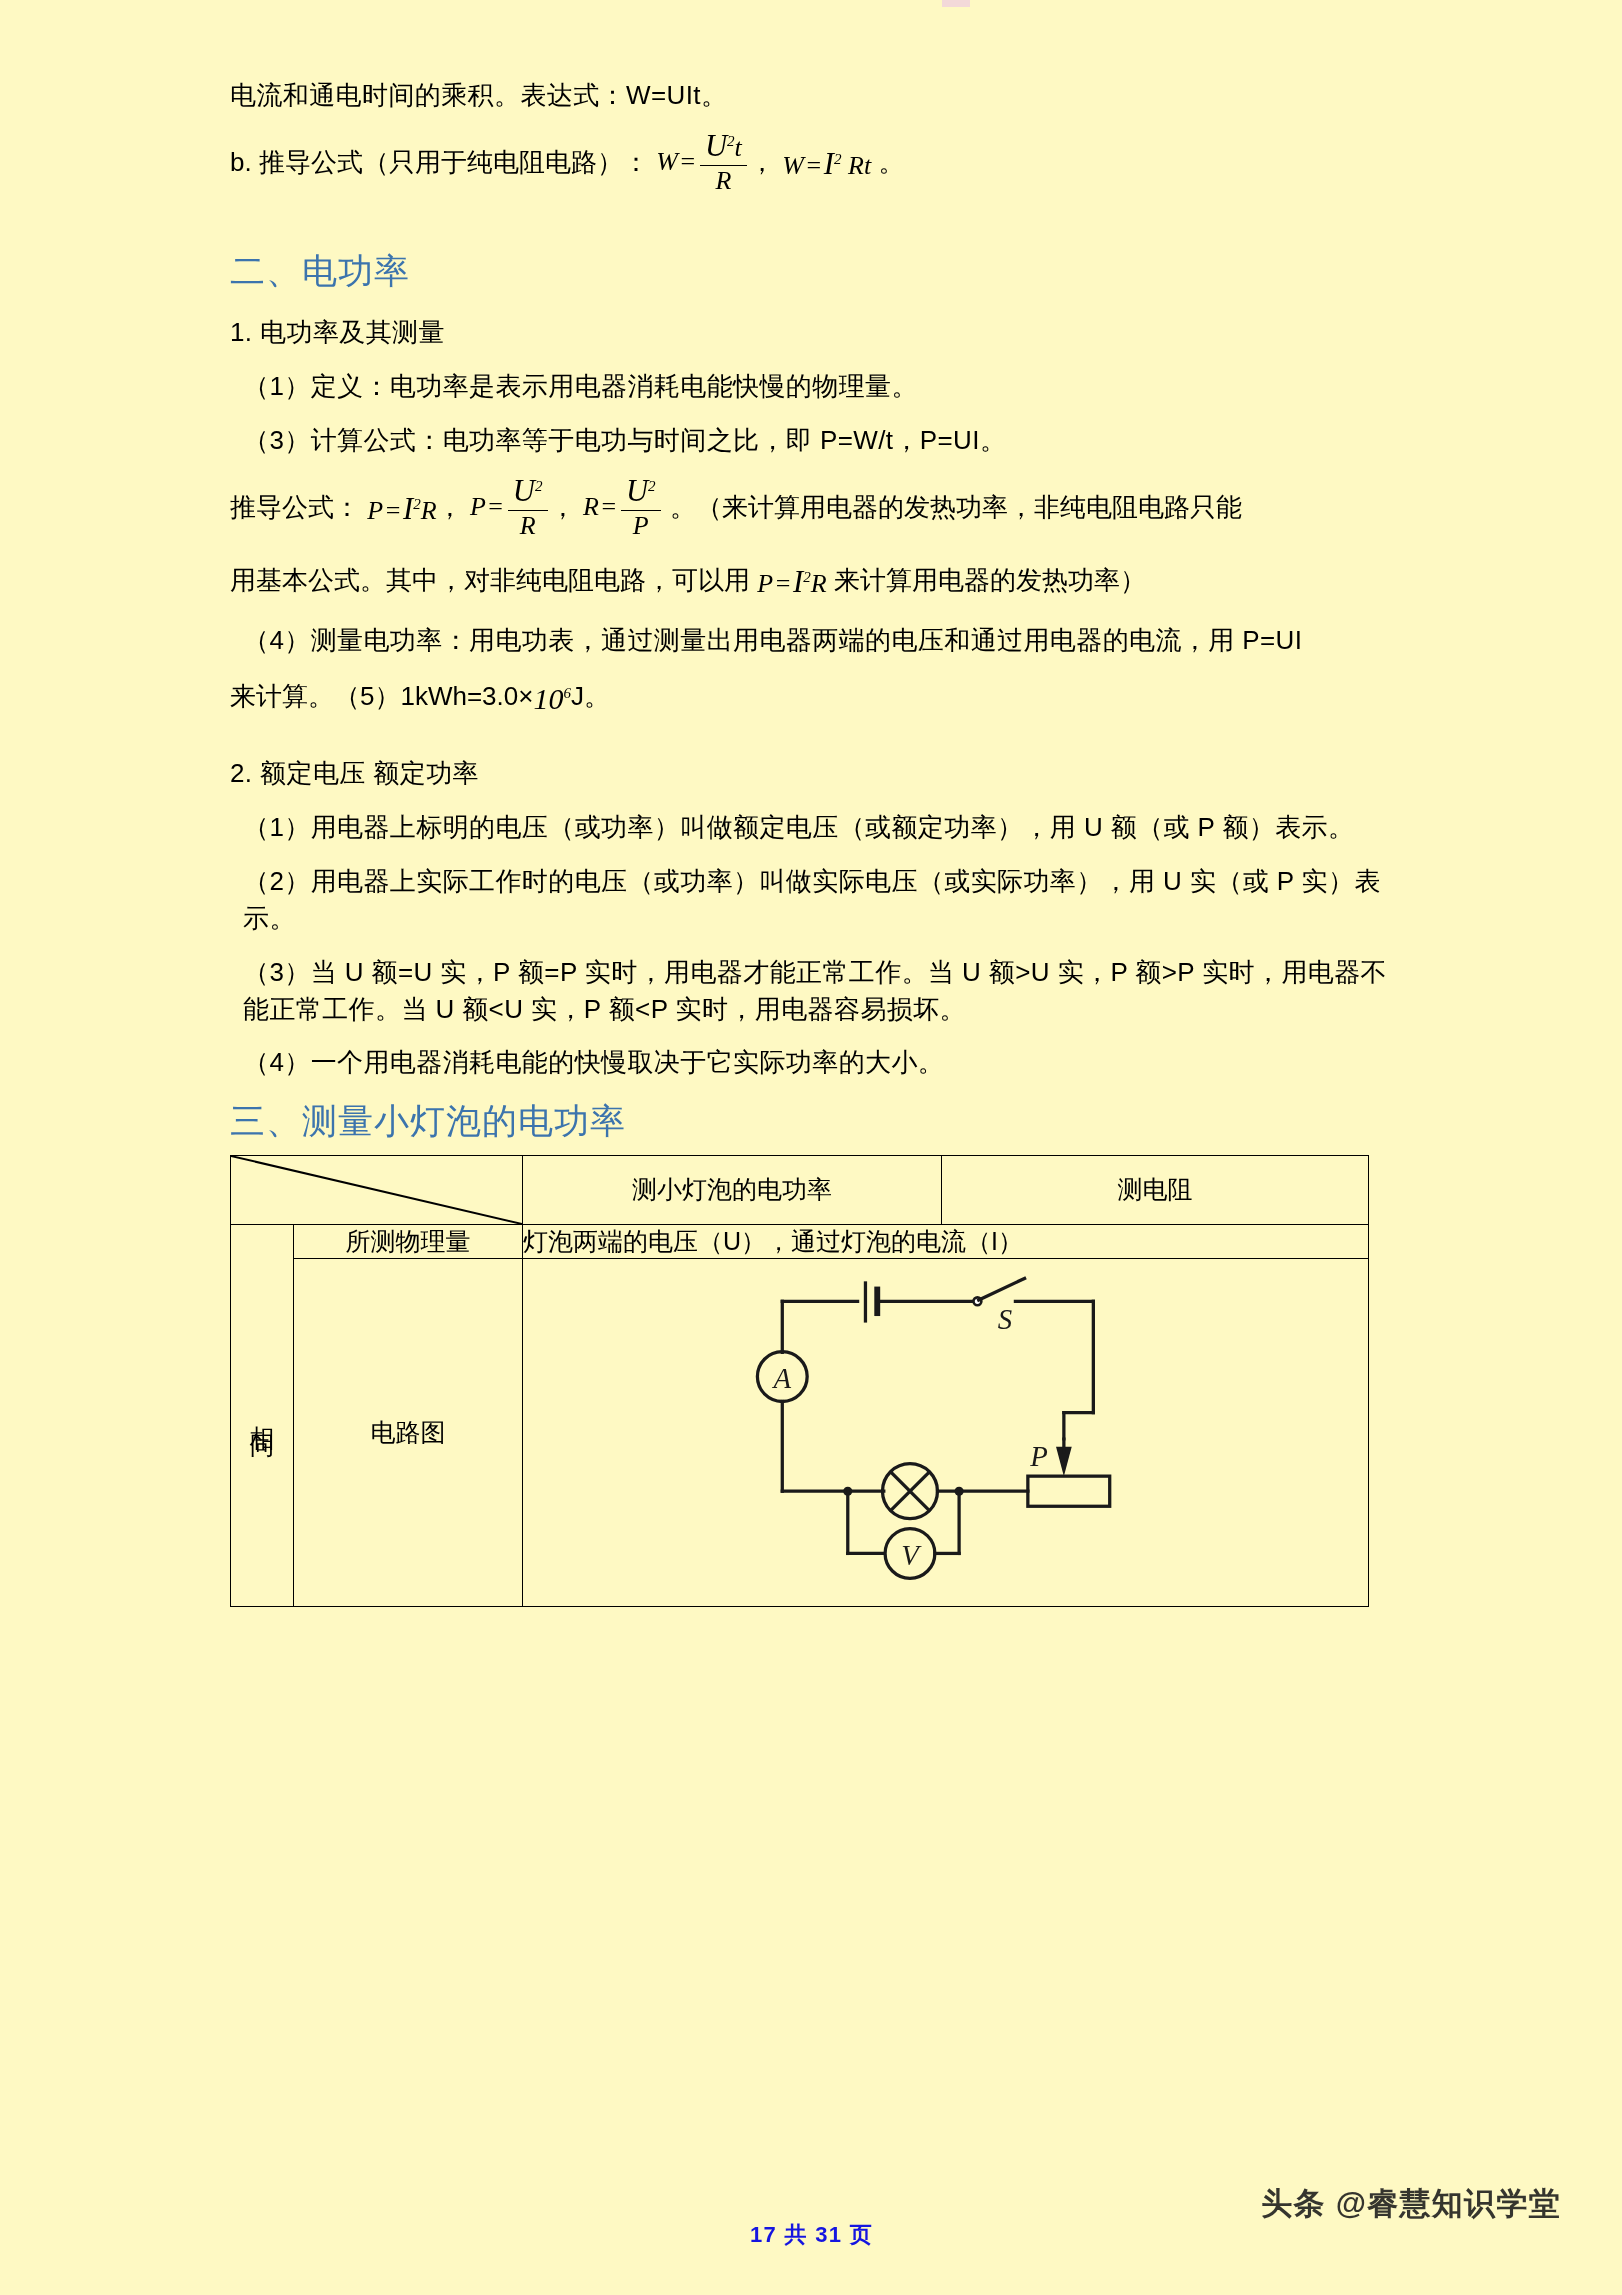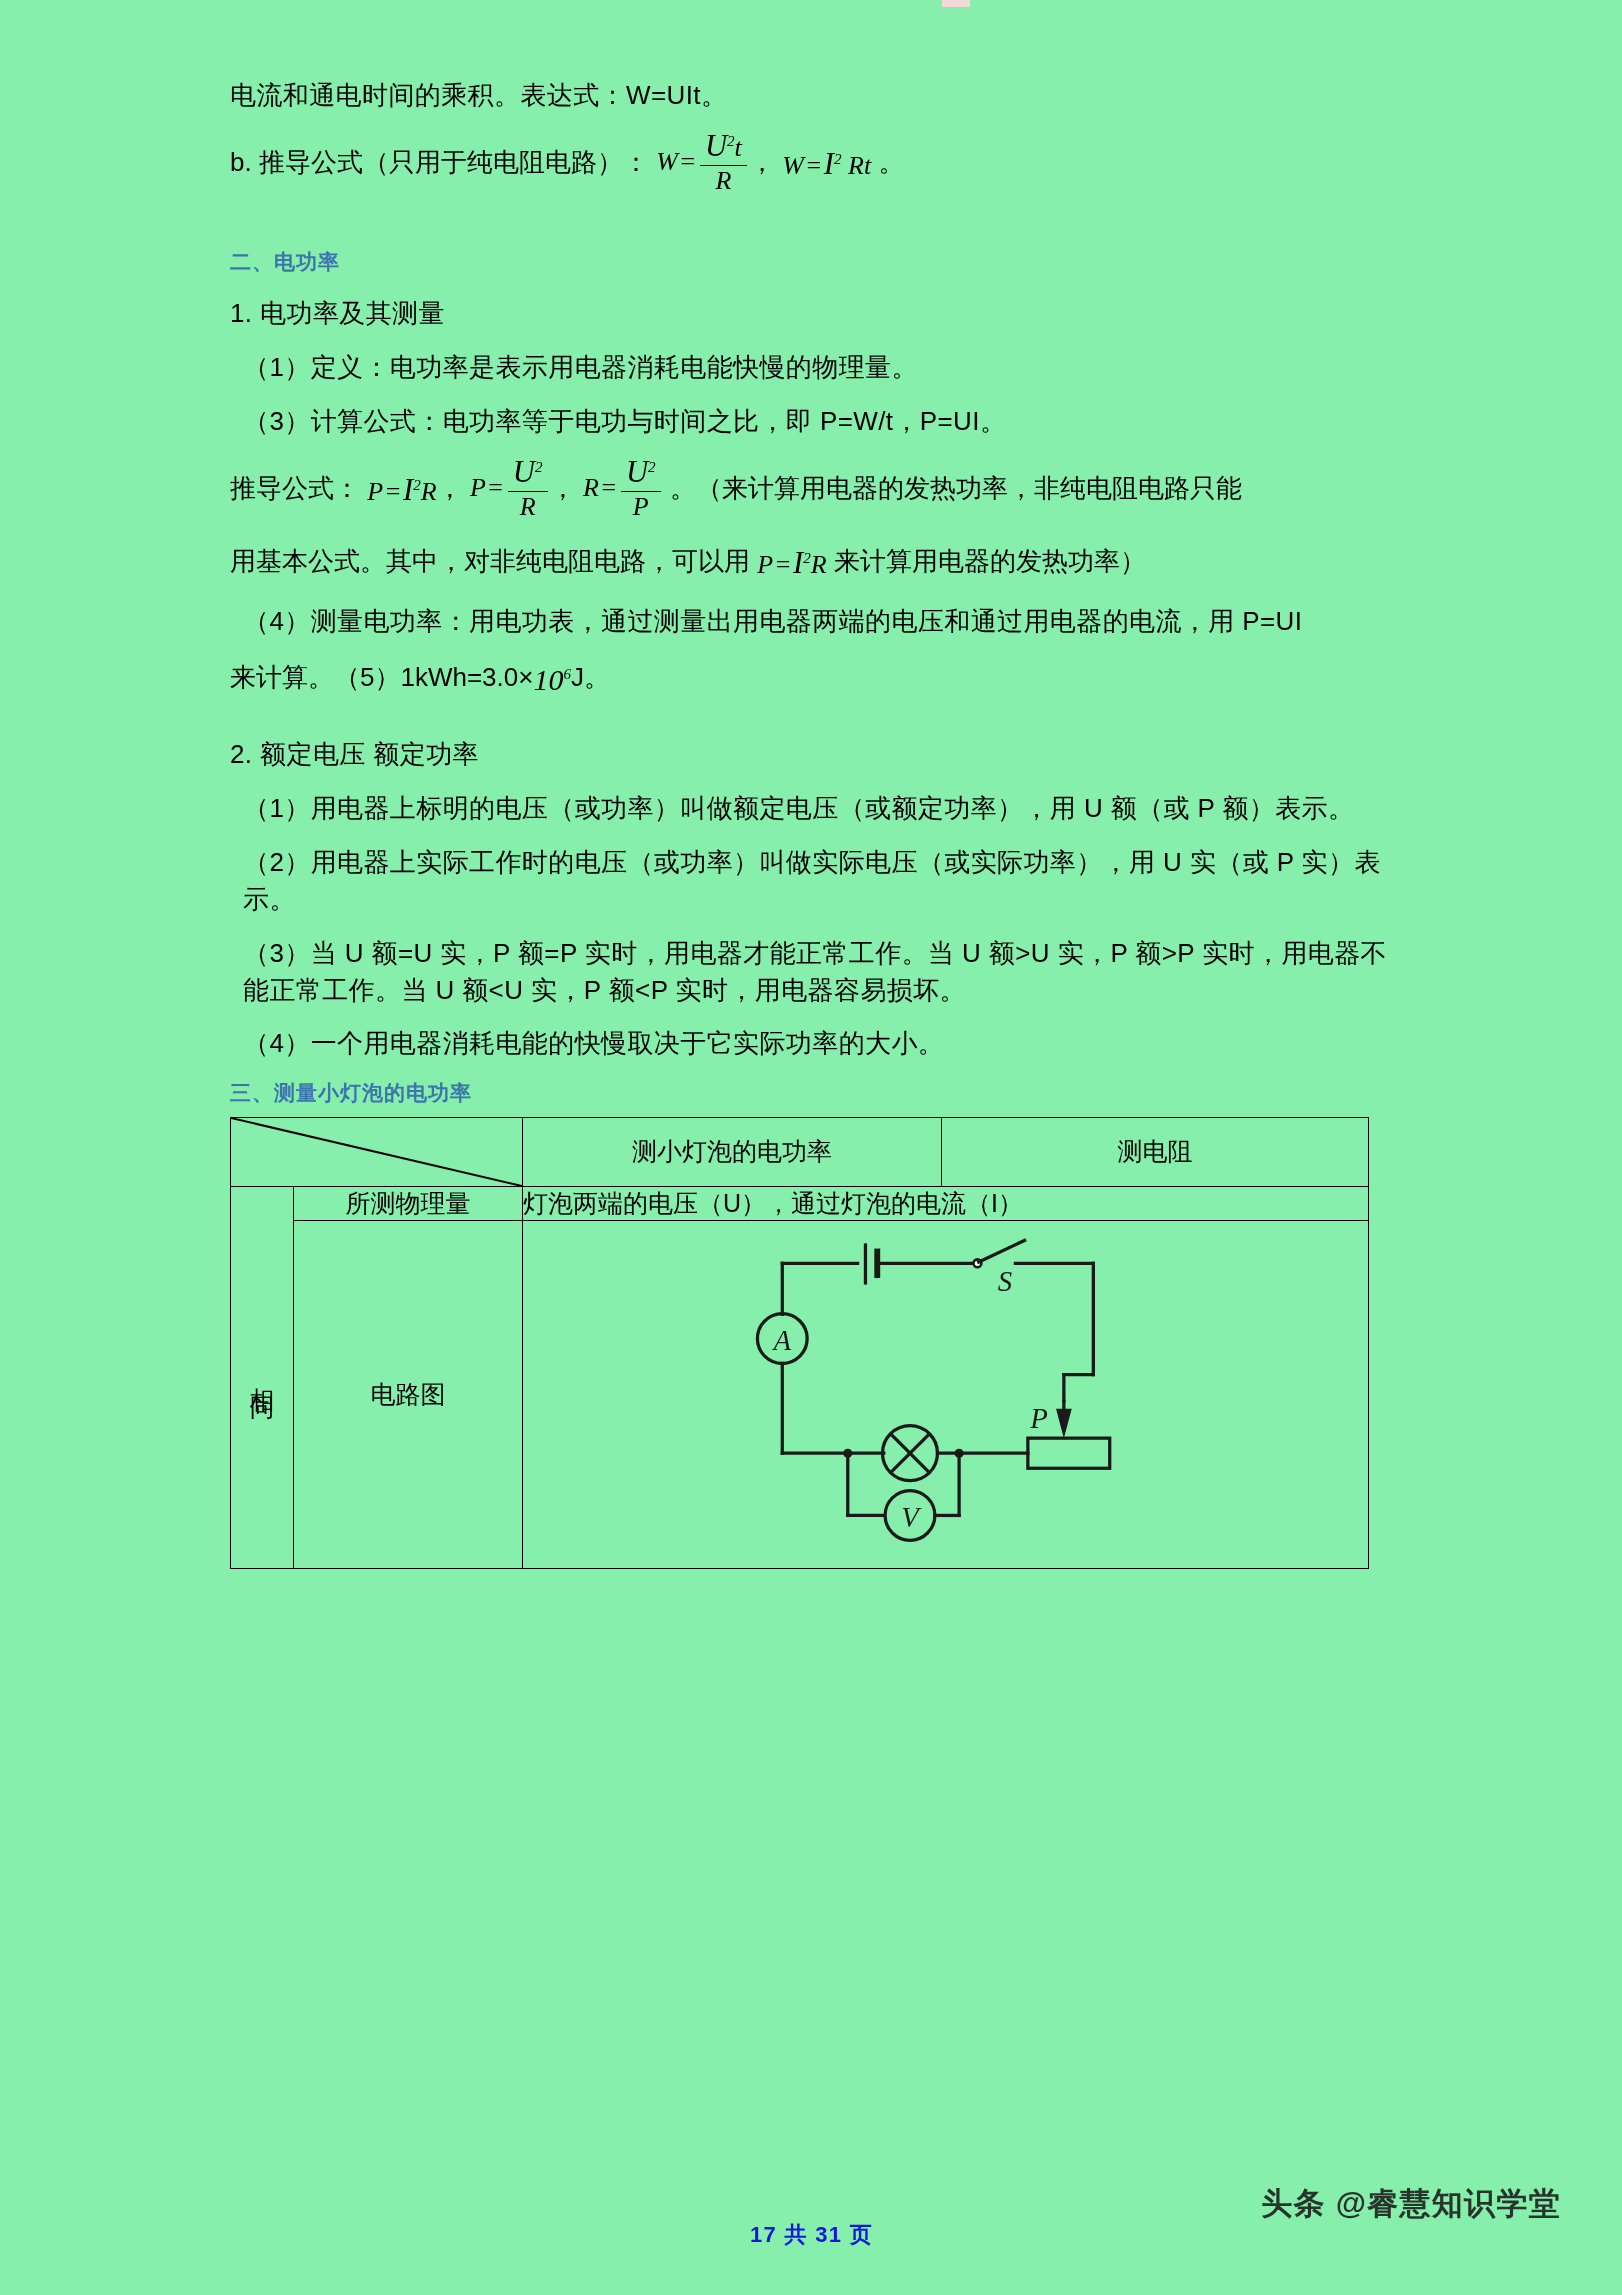--- a/index.html
+++ b/index.html
@@ -8,21 +8,21 @@
     background: #ffffff;
   }
   body {
     font-family: "Liberation Sans", "DejaVu Sans", sans-serif;
     color: #000000;
   }
   .page {
     position: relative;
     width: 1623px;
     height: 2295px;
-    background: #86efac;
+    background: #fef9c3;
     overflow: hidden;
     box-sizing: border-box;
   }
   .content {
     position: absolute;
     left: 230px;
     top: 0;
     width: 1171px;
   }
 
@@ -43,22 +43,22 @@
     letter-spacing: 0.4px;
     margin: 0 0 17px 0;
     color: #000;
   }
   .para.indent {
     text-indent: 0;
     padding-left: 13px;
   }
 
   .section-head {
-    font-size: 21px;
-    font-weight: bold;
+    font-size: 35px;
+    font-weight: normal;
     color: #3c74ad;
     letter-spacing: 1px;
     margin: 0 0 19.6px 0;
   }
 
   
   .mathrow {
     font-size: 26px;
     line-height: 1.5;
     margin: 0 0 17px 0;

